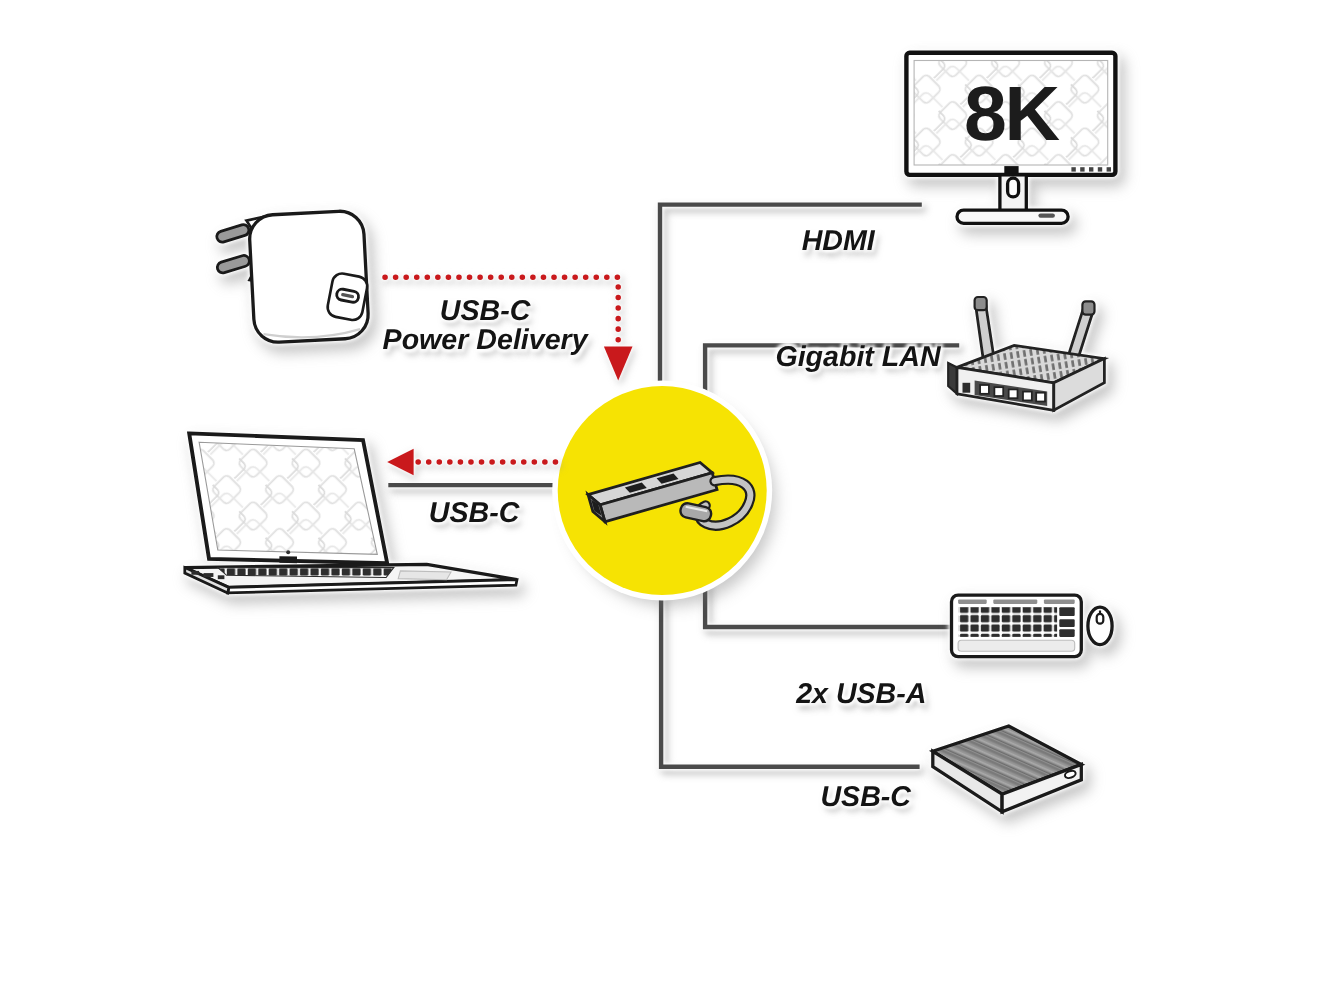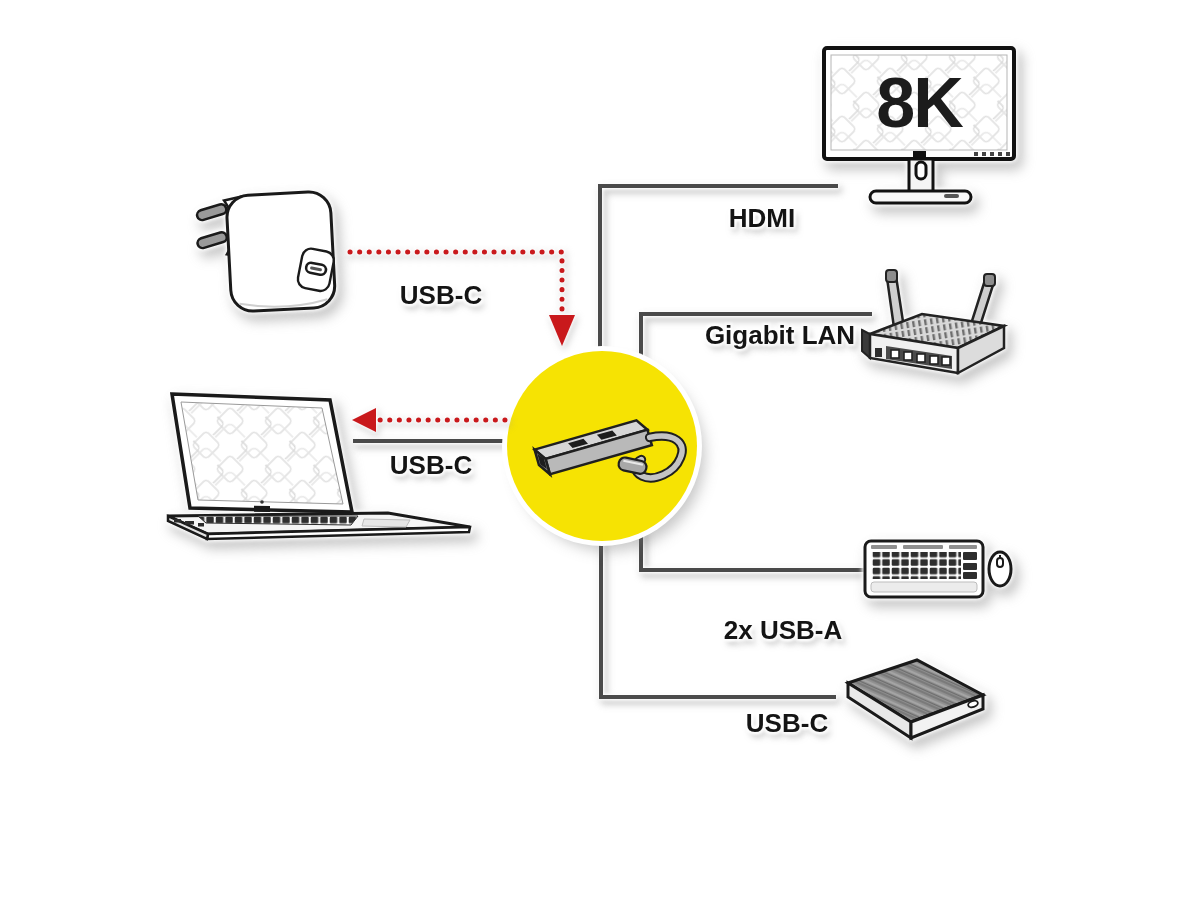--- a/index.html
+++ b/index.html
@@ -10,21 +10,21 @@
          filter:drop-shadow(0 0 2px #fff) drop-shadow(0 0 1px #fff) drop-shadow(3px 4px 3px rgba(140,140,140,.45));}
   .red-wires{position:absolute;inset:0;z-index:4;pointer-events:none;
          filter:drop-shadow(0 0 2px #fff) drop-shadow(0 0 1px #fff) drop-shadow(2px 3px 3px rgba(150,150,150,.4));}
   .device{position:absolute;z-index:2;
          filter:drop-shadow(0 0 2px #fff) drop-shadow(0 0 2px #fff) drop-shadow(5px 7px 6px rgba(120,120,120,.42));}
   .hub-circle{position:absolute;left:507px;top:351px;width:190px;height:190px;border-radius:50%;
          background:#F6E303;z-index:3;
          box-shadow:0 0 0 5px #ffffff, 8px 10px 14px rgba(110,110,110,.38);}
   .label{position:absolute;transform:translate(-50%,-50%);z-index:5;
          font-weight:700;font-size:26px;color:#141414;white-space:nowrap;text-align:center;line-height:1.05;
-         text-shadow:-2px -2px 3px #fff,2px -2px 3px #fff,-2px 2px 3px #fff,2px 2px 3px #fff,3px 5px 6px rgba(120,120,120,.55);}
+         text-shadow:-2px -2px 3px #fff,2px -2px 3px #fff,-2px 2px 3px #fff,2px 2px 3px #fff,3px 5px 6px rgba(120,120,120,.55);font-style:italic;}
   .screen-text{font-family:"Liberation Sans",sans-serif;font-weight:700;letter-spacing:-2px;}
 </style>
 </head>
 <body>
 
 <div class="stage">
 
   <svg width="0" height="0" style="position:absolute" aria-hidden="true">
     <defs>
       <pattern id="geoPat" width="34" height="34" patternUnits="userSpaceOnUse" patternTransform="rotate(45)">
@@ -190,21 +190,22 @@
   <svg class="red-wires" width="1200" height="900" viewBox="0 0 1200 900">
     <g fill="none" stroke="#C9191C" stroke-width="5" stroke-linecap="round" stroke-dasharray="0.1 9.5">
       <path d="M350,252 L562,252 L562,313"></path>
       <path d="M505,420 L378,420"></path>
     </g>
     <polygon points="549,315 575,315 562,346" fill="#C9191C"></polygon>
     <polygon points="376,408 376,432 352,420" fill="#C9191C"></polygon>
   </svg>
 
   <div class="label" style="left:762px;top:219px">HDMI</div>
-  <div class="label" style="left:780px;top:336px">Gigabit LAN</div>
+  <div class="label" style="left:780px;top:324px">Gigabit LAN</div>
   <div class="label" style="left:783px;top:631px">2x USB-A</div>
   <div class="label" style="left:787px;top:724px">USB-C</div>
   <div class="label" style="left:431px;top:466px">USB-C</div>
   <div class="label" style="left:441px;top:296px">
     <div>USB-C</div>
+    <div>Power Delivery</div>
   </div>
 
 </div>
 
 </body></html>

